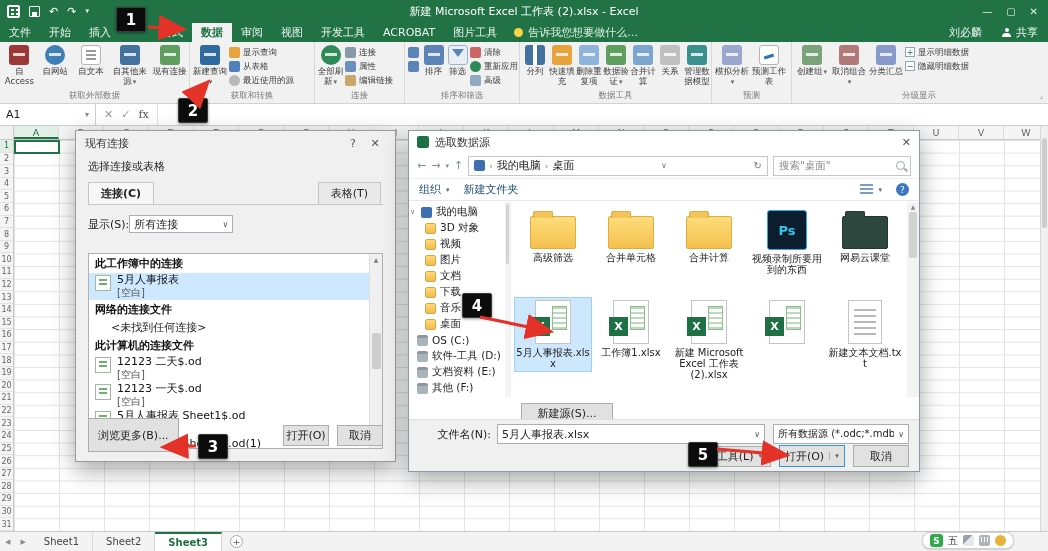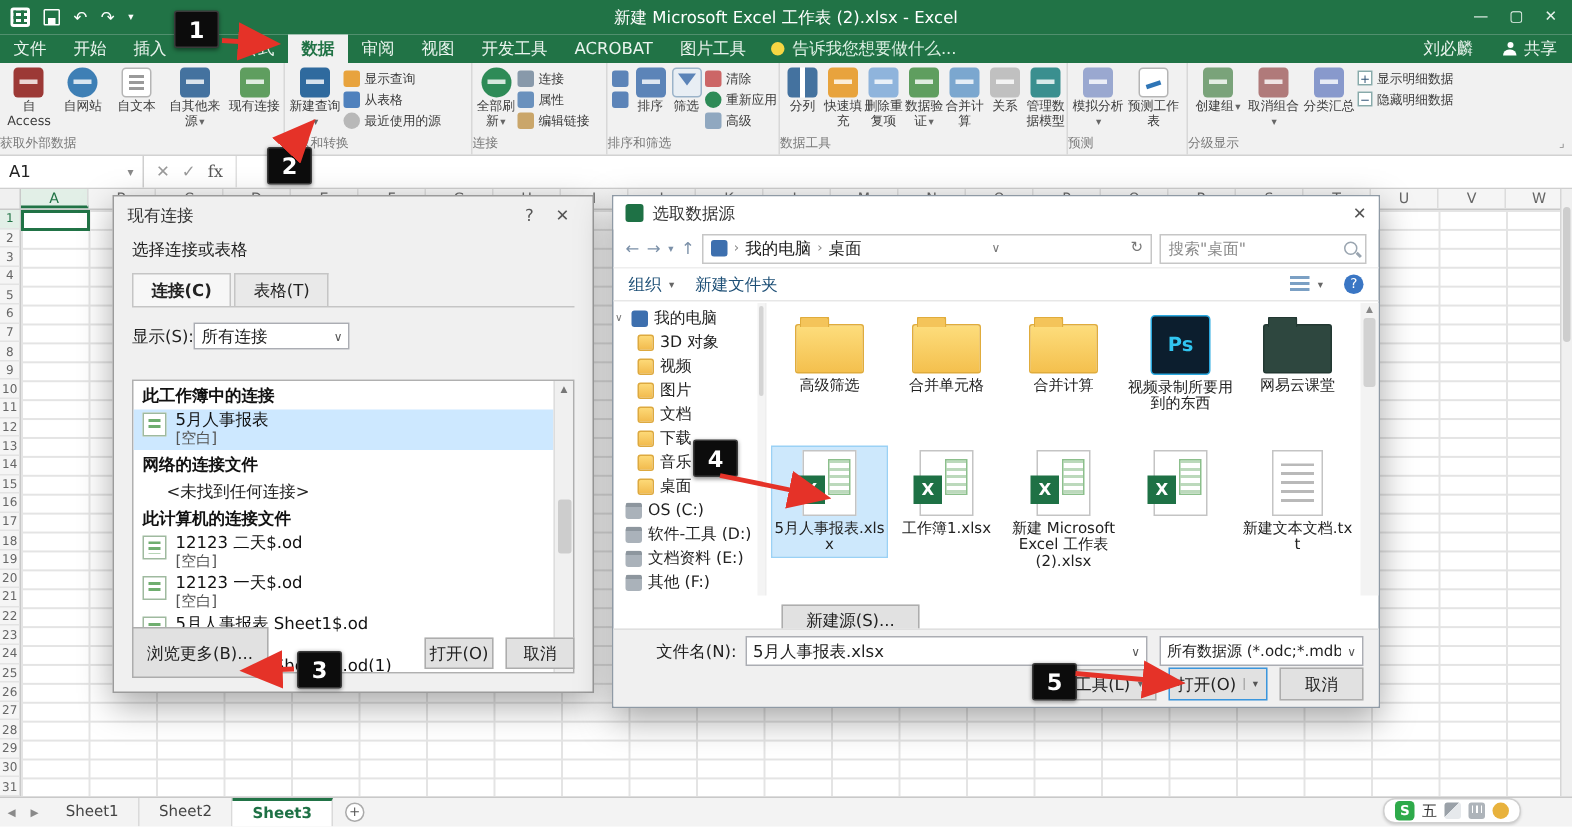--- a/index.html
+++ b/index.html
@@ -28,21 +28,21 @@
 .username{display:flex;align-items:center;padding:0 10px;}
 .share{display:flex;align-items:center;gap:5px;padding:0 10px;}
 .person{width:9px;height:9px;display:inline-block;position:relative;}
 .person::before{content:"";position:absolute;left:2.5px;top:0;width:4px;height:4px;border-radius:50%;background:#fff;}
 .person::after{content:"";position:absolute;left:0;bottom:0;width:9px;height:4px;border-radius:4px 4px 0 0;background:#fff;}
 
 
 .ribbon{position:absolute;top:42px;left:0;right:0;height:62px;background:#f1f1f1;border-bottom:1px solid #d2d2d2;z-index:5;}
 .rgroup{position:absolute;top:0;bottom:0;border-right:1px solid #d8d8d8;}
 .gbody{display:flex;align-items:flex-start;gap:1px;padding:2px 1px 0 2px;}
-.gname{position:absolute;bottom:1px;left:0;right:0;text-align:left;font-size:8.5px;color:#7a7a7a;white-space:nowrap;overflow:hidden;}
+.gname{position:absolute;bottom:1px;left:0;right:0;text-align:center;font-size:8.5px;color:#7a7a7a;white-space:nowrap;overflow:hidden;}
 .bigbtn{display:flex;flex-direction:column;align-items:center;width:36px;font-size:8.5px;color:#3c3c3c;text-align:center;line-height:1.12;cursor:default;}
 .bigbtn.narrow{width:27px;}
 .bic{width:20px;height:20px;border-radius:3px;position:relative;margin:1px 0 2px;background:#7f9db9;flex:none;}
 .bic::after{content:"";position:absolute;left:4px;right:4px;top:8px;height:3px;background:rgba(255,255,255,.8);}
 .smallcol{display:flex;flex-direction:column;gap:2px;padding-top:3px;font-size:8.5px;color:#3c3c3c;}
 .smallbtn{display:flex;align-items:flex-start;gap:3px;white-space:nowrap;}
 .sic{width:11px;height:11px;border-radius:2px;background:#7f9db9;position:relative;flex:none;}
 .caret{font-size:7px;color:#666;margin-left:1px;}
 .blabel{display:block;}
 .azcol{display:flex;flex-direction:column;gap:3px;padding:3px 2px 0 1px;}
@@ -123,21 +123,21 @@
 .combo{background:#fff;border:1px solid #abadb3;display:flex;align-items:center;padding:0 4px;gap:4px;}
 .combo .cv{flex:1;white-space:nowrap;overflow:hidden;}
 .combo .cc{color:#555;font-size:8px;}
 
 
 .dlg1{position:absolute;left:75px;top:130px;width:321px;height:332px;background:#f0f0f0;border:1px solid #9b9b9b;box-shadow:0 8px 22px rgba(0,0,0,.35);z-index:30;}
 .d1title{height:24px;display:flex;align-items:center;padding:0 9px;color:#333;}
 .d1title .spacer{flex:1;}
 .d1title .tbtn{width:22px;text-align:center;color:#555;font-size:11px;}
 .d1prompt{padding:4px 12px 2px;}
-.d1tabs{display:flex;margin:6px 12px 10px;border-bottom:1px solid #c5c5c5;}
+.d1tabs{display:flex;margin:6px 12px 10px;border-bottom:1px solid #c5c5c5;justify-content:space-between;}
 .d1tab{padding:3px 12px;border:1px solid #c5c5c5;border-bottom:none;background:#e9e9e9;margin-right:2px;}
 .d1tab.active{background:#f7f7f7;font-weight:bold;}
 .d1showrow{display:flex;align-items:center;gap:0;margin:7px 12px 0;}
 .d1show{width:104px;height:18px;}
 .d1list{position:absolute;left:12px;right:12px;top:122px;height:196px;background:#fff;border:1px solid #b0b0b0;overflow:hidden;}
 .d1scroll{position:absolute;right:0;top:0;bottom:0;width:13px;background:#f0f0f0;border-left:1px solid #ddd;display:flex;flex-direction:column;align-items:center;justify-content:space-between;font-size:6px;color:#777;padding:2px 0;}
 .d1scroll .thumb{width:9px;height:36px;background:#cdcdcd;border-radius:2px;}
 .sechead{font-weight:bold;padding:2px 6px;font-size:11px;color:#111;}
 .connitem{display:flex;align-items:flex-start;gap:6px;padding:1px 4px 2px 6px;margin-right:13px;}
 .connitem.selected{background:#cde8ff;}

